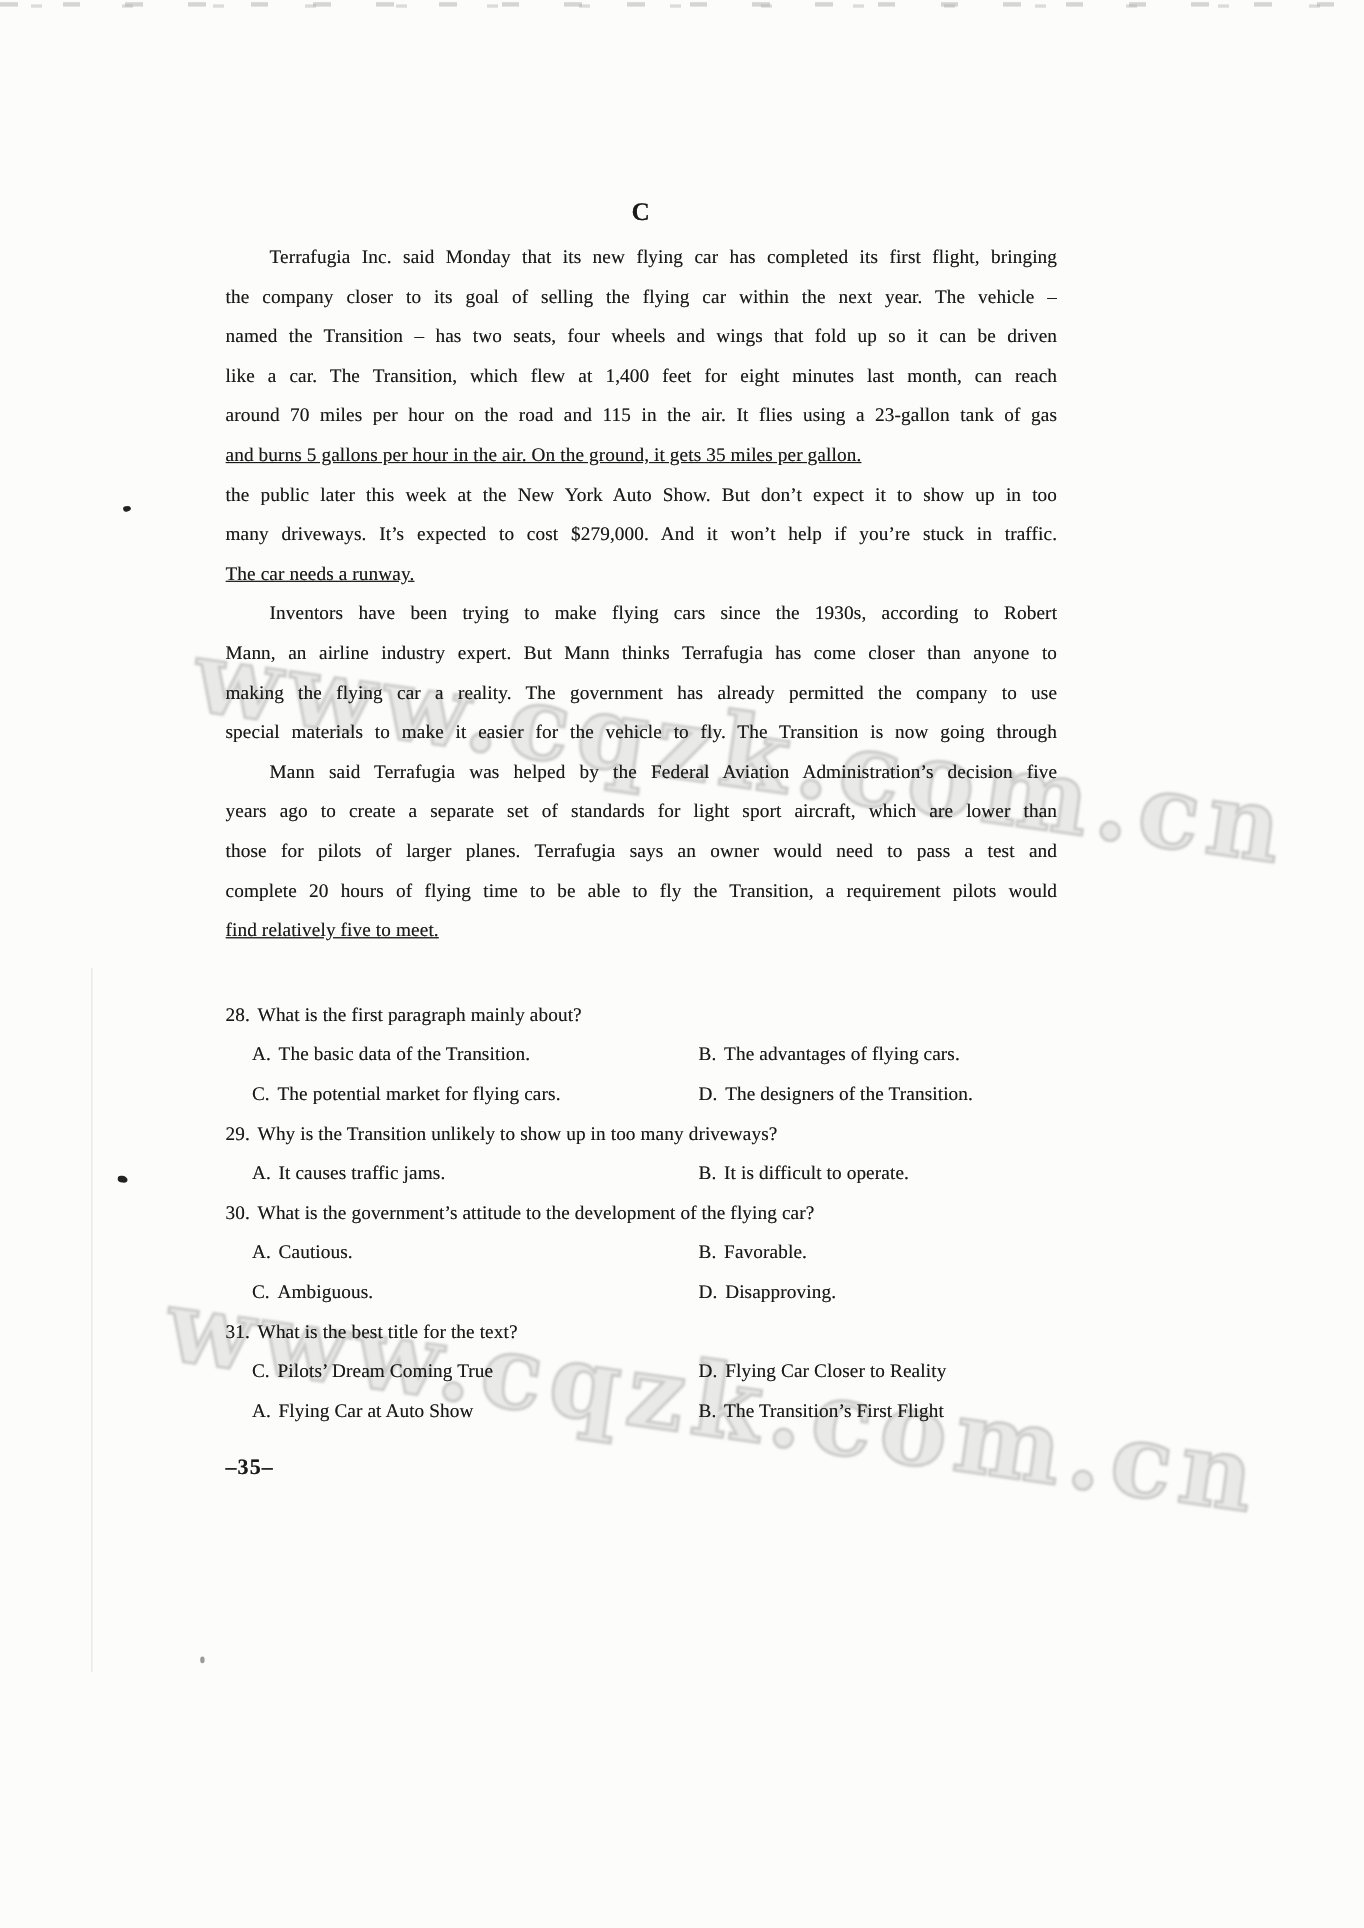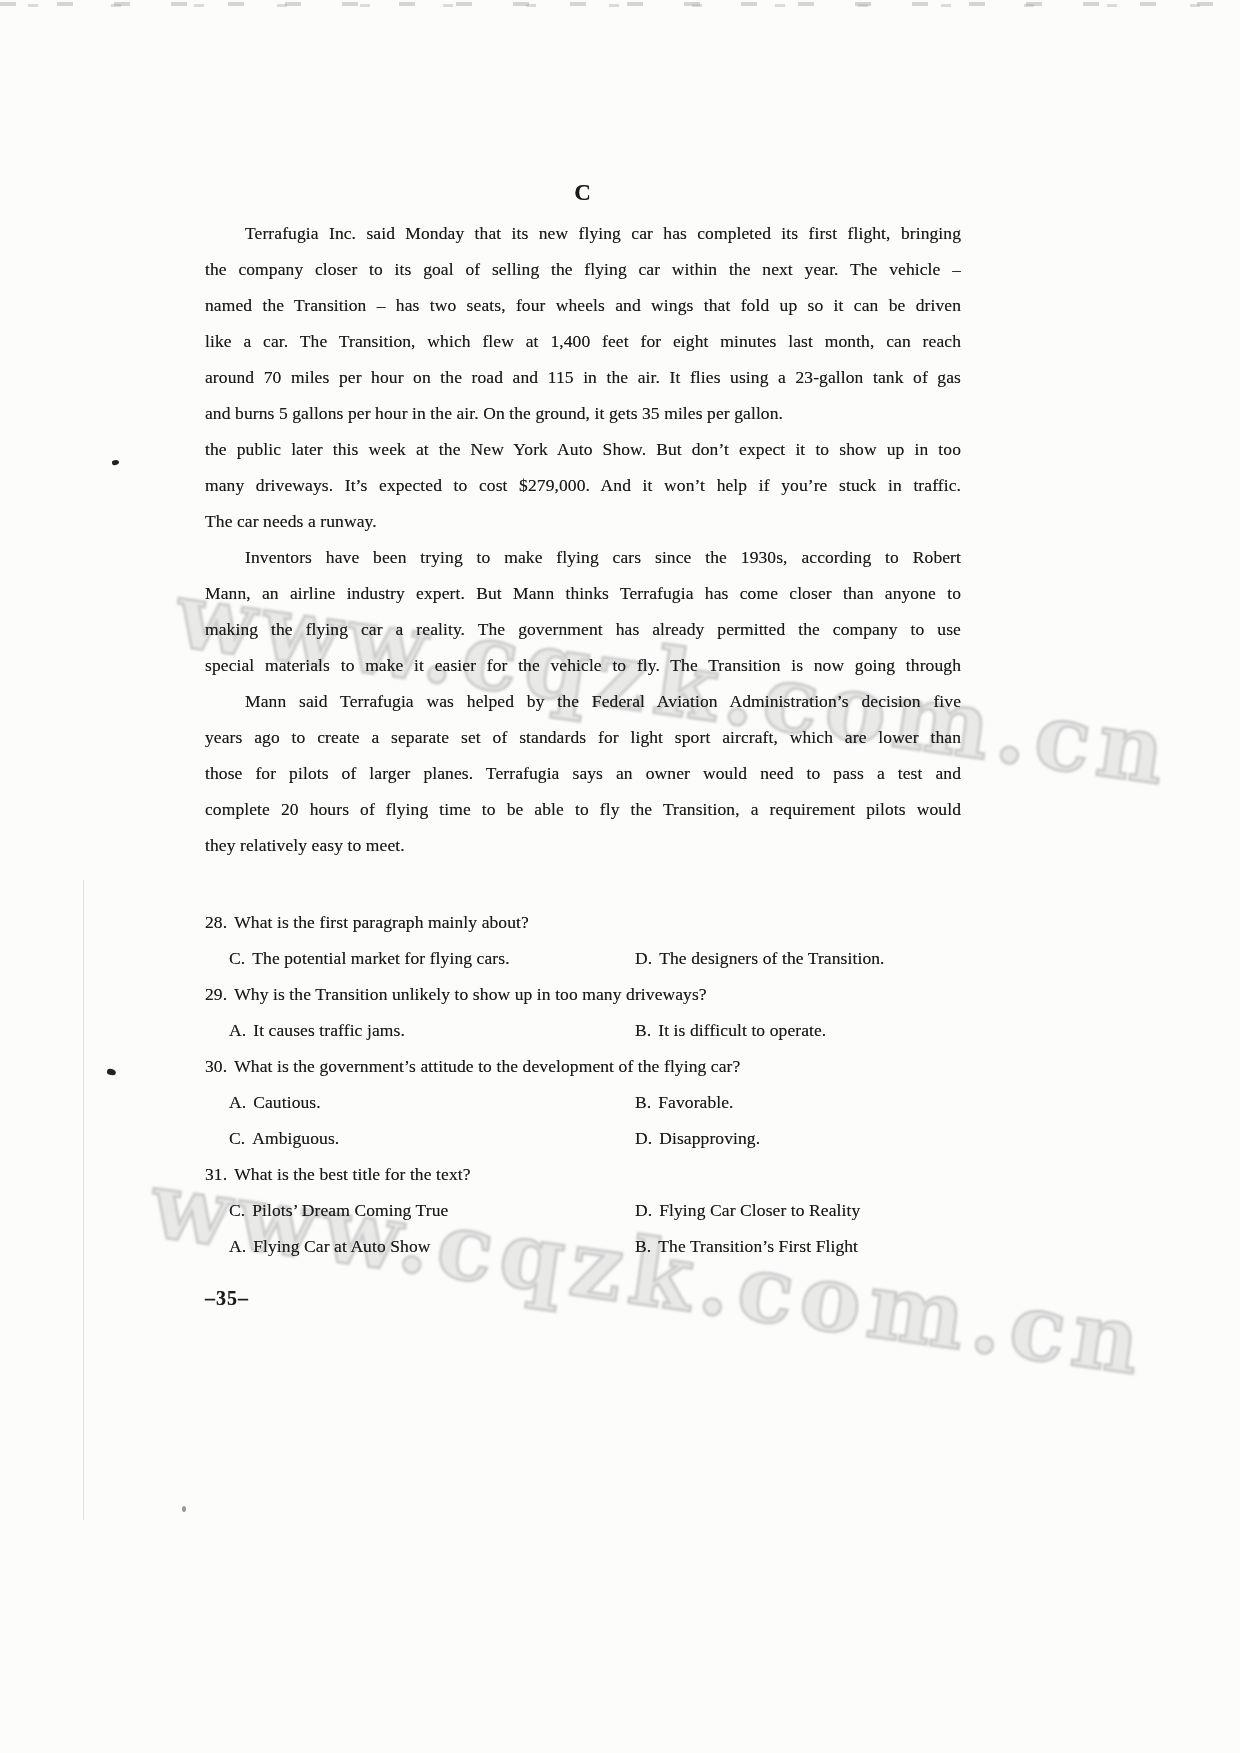--- a/index.html
+++ b/index.html
@@ -80,21 +80,21 @@
     letter-spacing: 1px;
   }
   .tline {
     height: 36px;
     line-height: 36px;
     overflow: hidden;
     text-align: justify;
     text-align-last: justify;
     white-space: normal;
   }
-  .tline.last { text-align-last: left; }
+  .tline.last { text-align-last: left; text-decoration: underline; }
   .tline.indent { text-indent: 40px; }
   .questions { margin-top: 41px; }
   .qline { height: 36px; line-height: 36px; overflow: hidden; position: relative; }
   .qnum { margin-right: 7px; }
   .orow { padding-left: 24px; }
   .opt .olabel { margin-right: 7px; }
   .opt-b { position: absolute; left: 430px; top: 0; }
   .pageno {
     margin-top: 23px;
     font-weight: bold;
@@ -142,28 +142,32 @@
       <div class="tline">Mann, an airline industry expert. But Mann thinks Terrafugia has come closer than anyone to</div>
       <div class="tline">making the flying car a reality. The government has already permitted the company to use</div>
       <div class="tline">special materials to make it easier for the vehicle to fly. The Transition is now going through</div>
     </div>
 
     <div class="para">
       <div class="tline indent">Mann said Terrafugia was helped by the Federal Aviation Administration’s decision five</div>
       <div class="tline">years ago to create a separate set of standards for light sport aircraft, which are lower than</div>
       <div class="tline">those for pilots of larger planes. Terrafugia says an owner would need to pass a test and</div>
       <div class="tline">complete 20 hours of flying time to be able to fly the Transition, a requirement pilots would</div>
-      <div class="tline last">they relatively easy to meet.</div>
+      <div class="tline last">find relatively five to meet.</div>
     </div>
 
     <div class="questions">
 
       <div class="q">
         <div class="qline">
           <span class="qnum">28.</span><span>What is the first paragraph mainly about?</span>
+        </div>
+        <div class="qline orow">
+          <span class="opt"><span class="olabel">A.</span><span>The basic data of the Transition.</span></span>
+          <span class="opt opt-b"><span class="olabel">B.</span><span>The advantages of flying cars.</span></span>
         </div>
         <div class="qline orow">
           <span class="opt"><span class="olabel">C.</span><span>The potential market for flying cars.</span></span>
           <span class="opt opt-b"><span class="olabel">D.</span><span>The designers of the Transition.</span></span>
         </div>
       </div>
 
       <div class="q">
         <div class="qline">
           <span class="qnum">29.</span><span>Why is the Transition unlikely to show up in too many driveways?</span>

